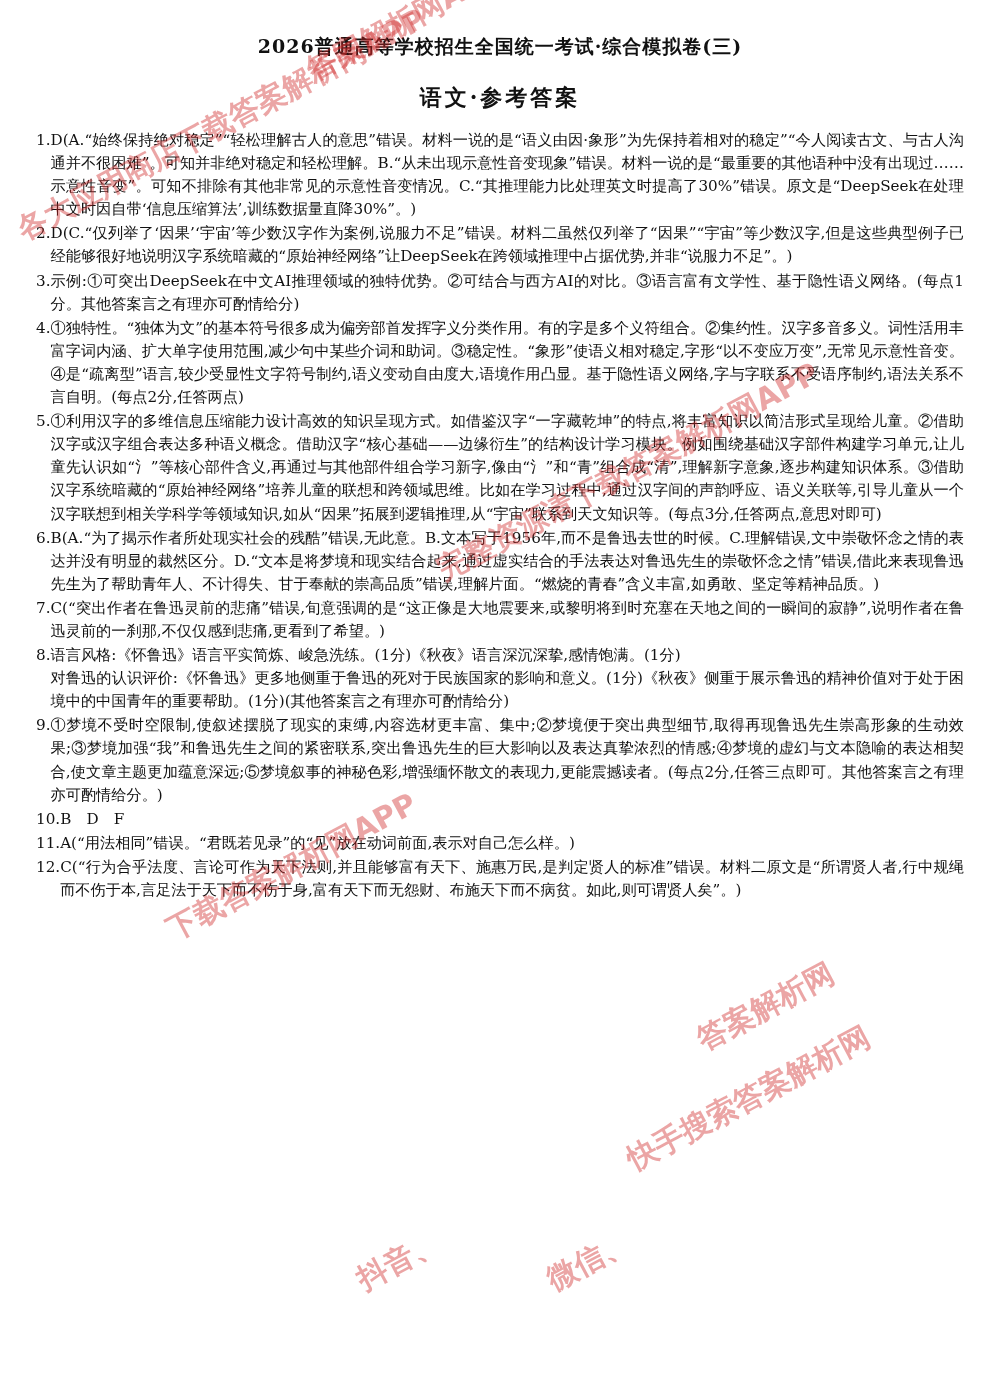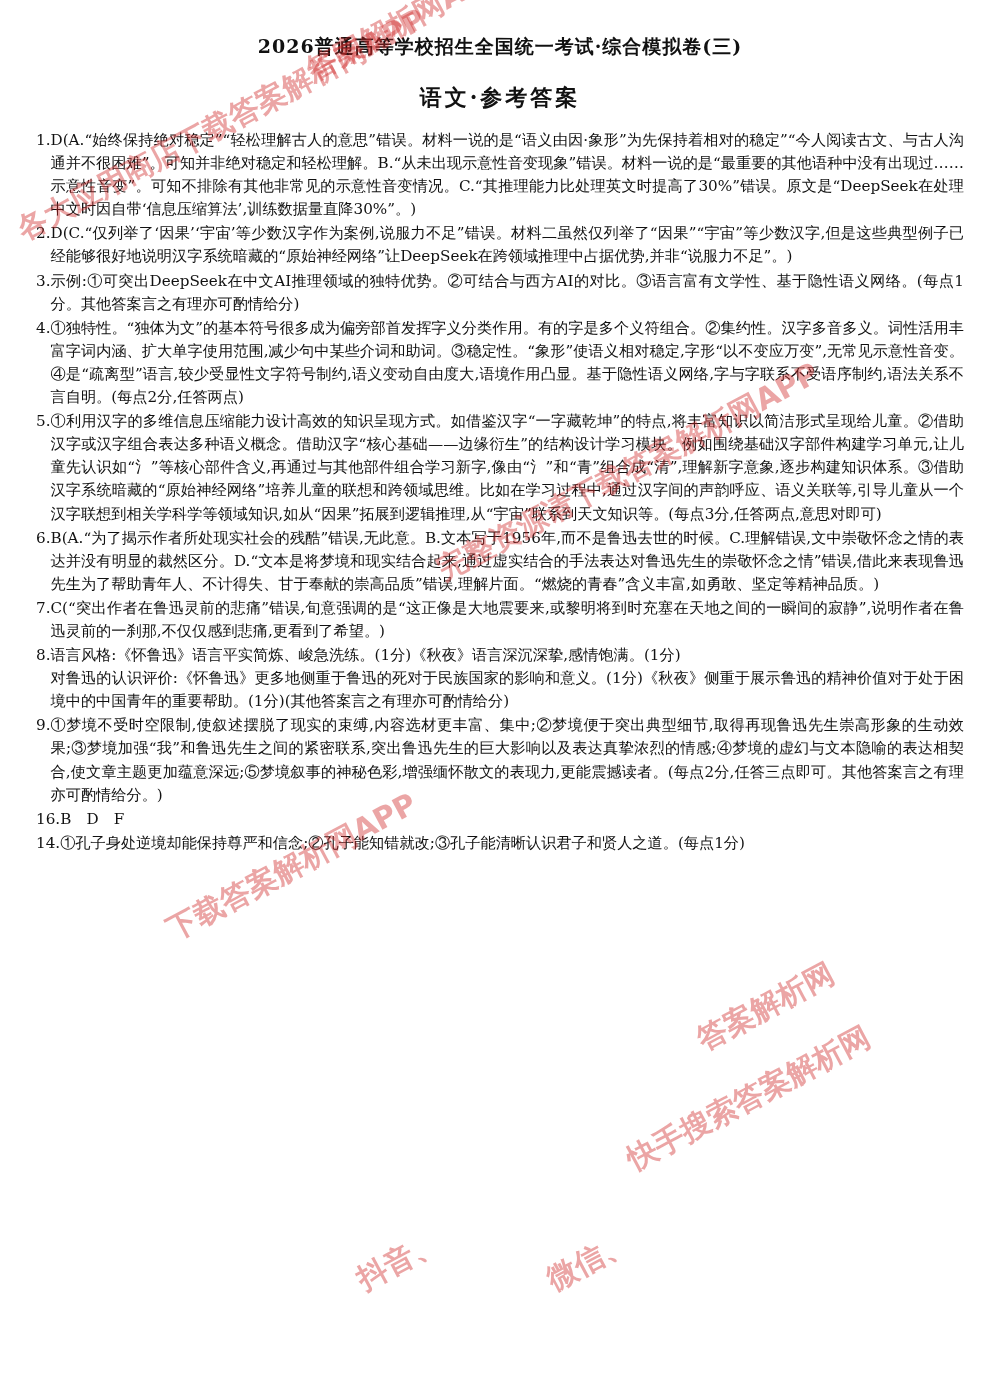--- a/index.html
+++ b/index.html
@@ -116,26 +116,30 @@
     <div class="item">
       <span class="num">8.</span>
       <span class="txt" style="white-space:pre-line">语言风格:《怀鲁迅》语言平实简炼、峻急洗练。(1分)《秋夜》语言深沉深挚,感情饱满。(1分)
 对鲁迅的认识评价:《怀鲁迅》更多地侧重于鲁迅的死对于民族国家的影响和意义。(1分)《秋夜》侧重于展示鲁迅的精神价值对于处于困境中的中国青年的重要帮助。(1分)(其他答案言之有理亦可酌情给分)</span>
     </div>
     <div class="item">
       <span class="num">9.</span>
       <span class="txt">①梦境不受时空限制,使叙述摆脱了现实的束缚,内容选材更丰富、集中;②梦境便于突出典型细节,取得再现鲁迅先生崇高形象的生动效果;③梦境加强“我”和鲁迅先生之间的紧密联系,突出鲁迅先生的巨大影响以及表达真挚浓烈的情感;④梦境的虚幻与文本隐喻的表达相契合,使文章主题更加蕴意深远;⑤梦境叙事的神秘色彩,增强缅怀散文的表现力,更能震撼读者。(每点2分,任答三点即可。其他答案言之有理亦可酌情给分。)</span>
     </div>
     <div class="item">
-      <span class="num">16.</span>
+      <span class="num">10.</span>
       <span class="txt">B　D　F</span>
     </div>
     <div class="item">
-      <span class="num">14.</span>
-      <span class="txt">①孔子身处逆境却能保持尊严和信念;②孔子能知错就改;③孔子能清晰认识君子和贤人之道。(每点1分)</span>
+      <span class="num">11.</span>
+      <span class="txt">A(“用法相同”错误。“君既若见录”的“见”放在动词前面,表示对自己怎么样。)</span>
+    </div>
+    <div class="item">
+      <span class="num">12.</span>
+      <span class="txt">C(“行为合乎法度、言论可作为天下法则,并且能够富有天下、施惠万民,是判定贤人的标准”错误。材料二原文是“所谓贤人者,行中规绳而不伤于本,言足法于天下而不伤于身,富有天下而无怨财、布施天下而不病贫。如此,则可谓贤人矣”。)</span>
     </div>
   </div>
 
   <div class="footer">【综合模拟卷·语文(三)参考答案　第1页(共2页)　X】</div>
 
   <div class="wm wm1">各大应用商店下载答案解析网APP</div>
   <div class="wm wm2">答案解析网APP</div>
   <div class="wm wm3">完整资源请下载答案解析网APP</div>
   <div class="wm wm4">下载答案解析网APP</div>
   <div class="wm wm5">快手搜索答案解析网</div>

